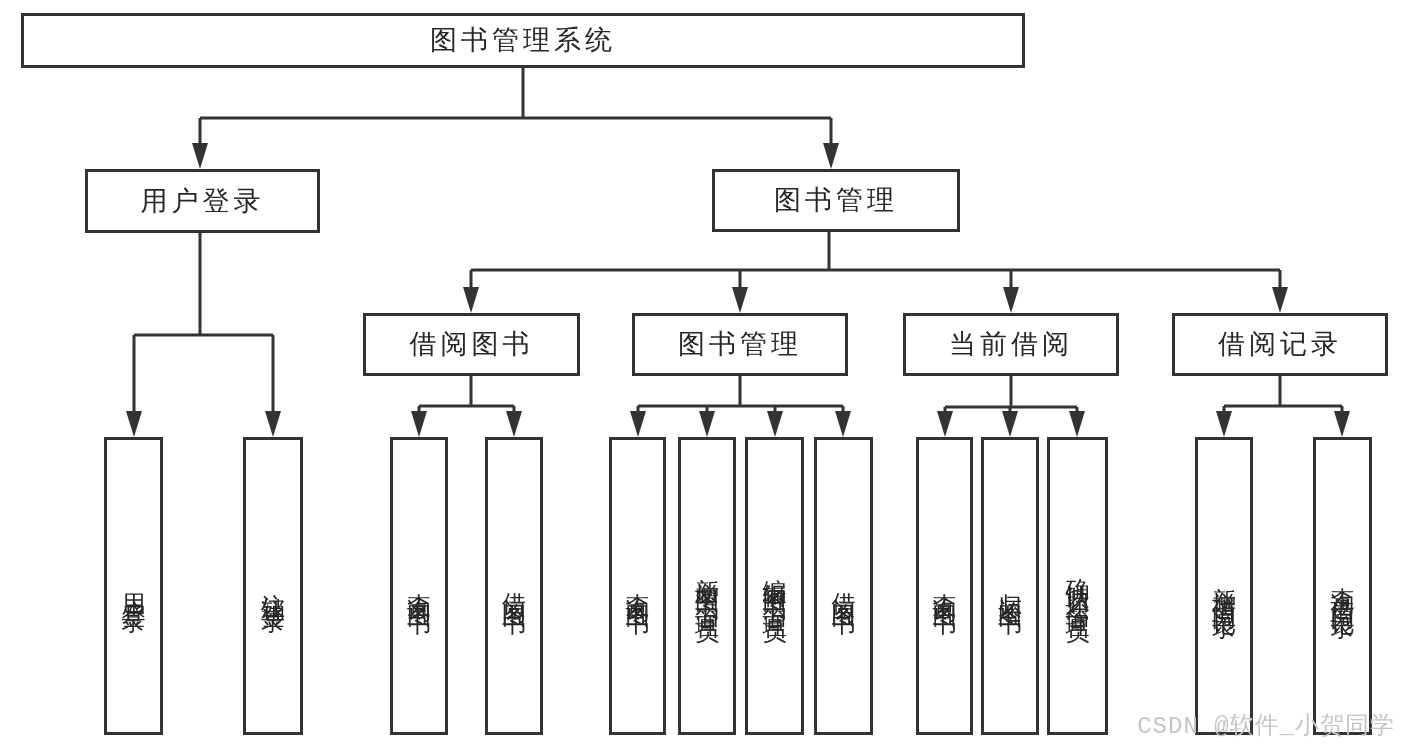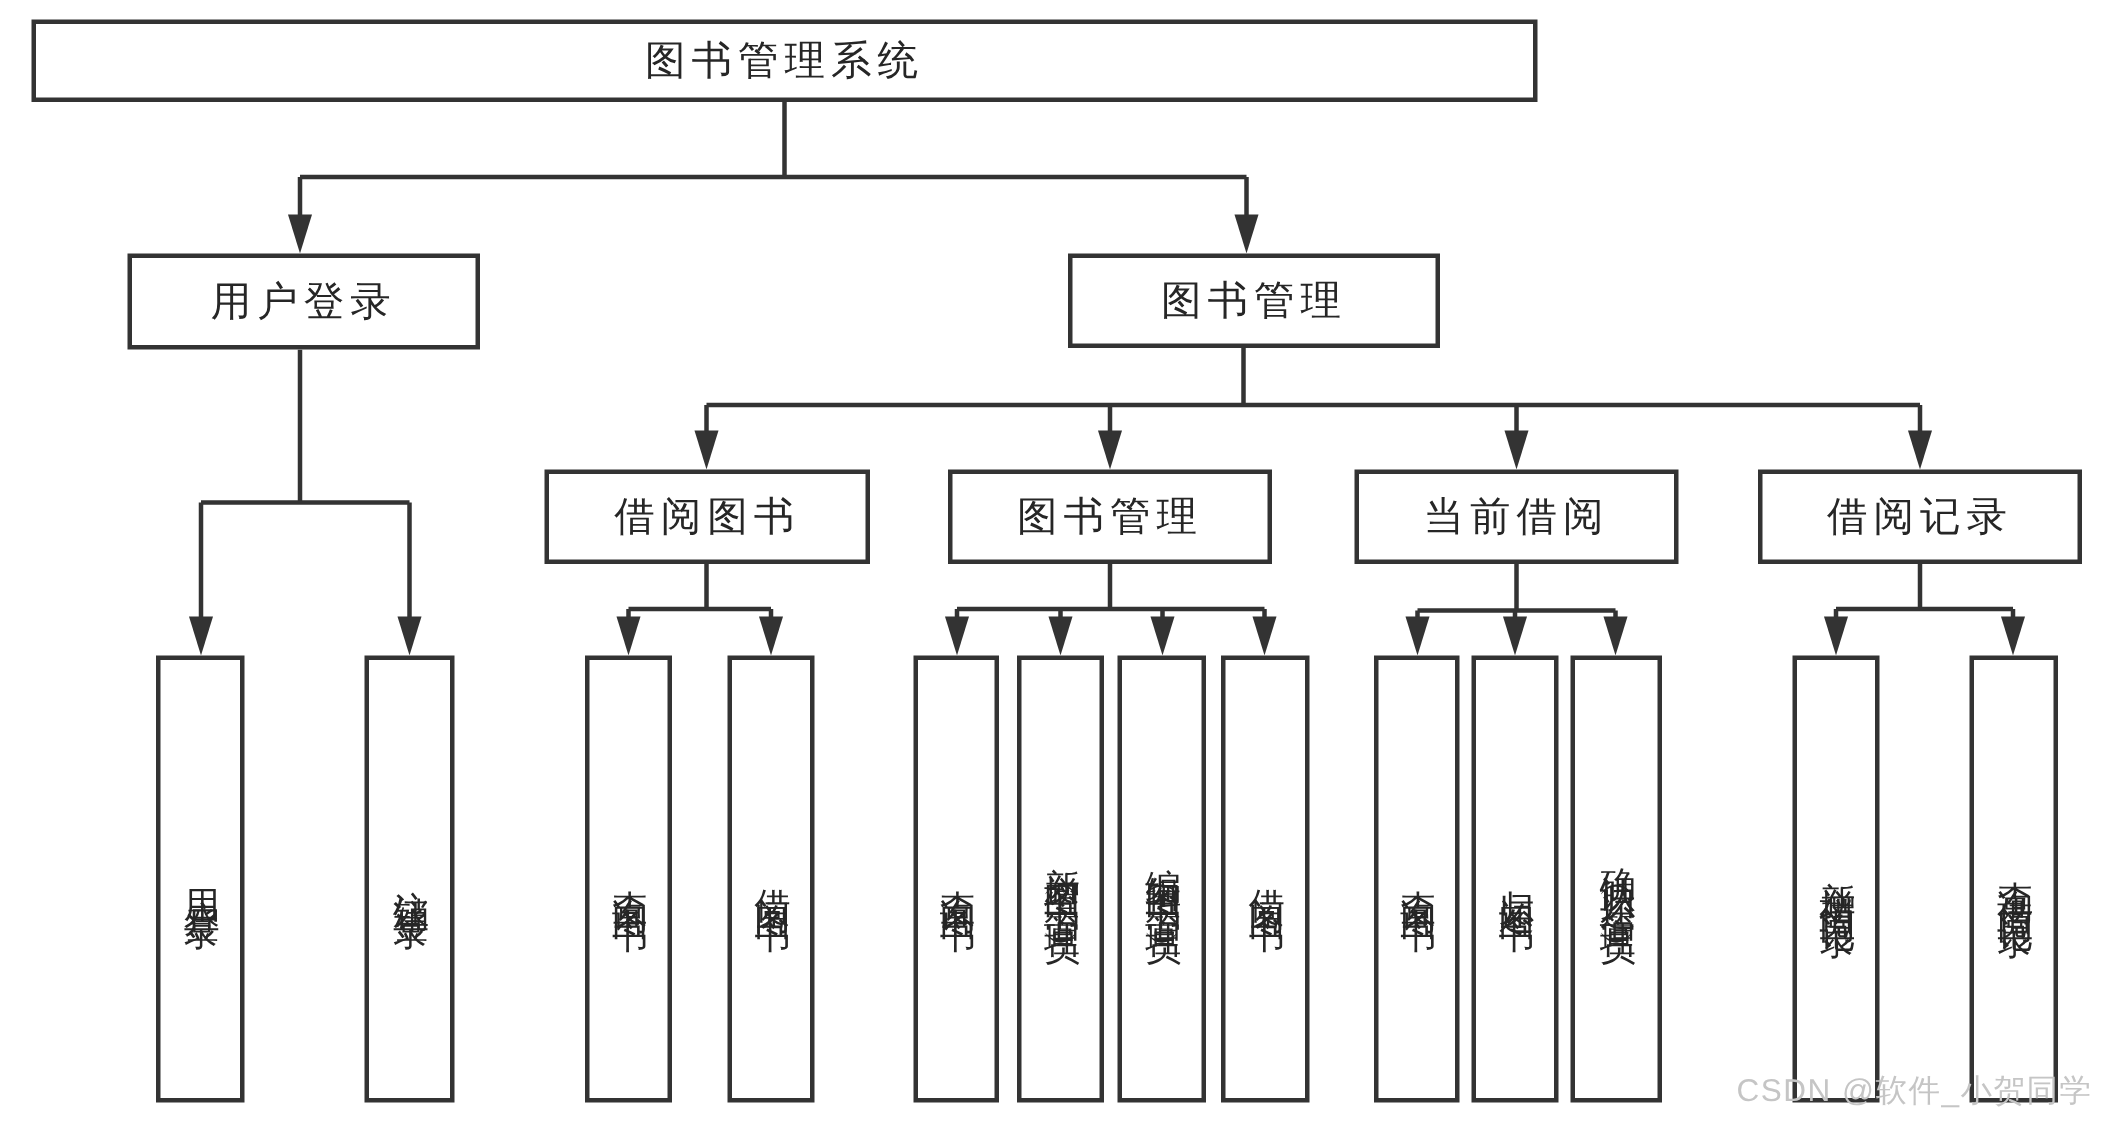--- a/index.html
+++ b/index.html
@@ -24,21 +24,21 @@
   }
   .vbox{
     position:absolute; z-index:2; box-sizing:border-box;
     background:var(--box-fill); border:3px solid var(--box-border);
     writing-mode:vertical-rl; text-orientation:mixed;
     display:flex; align-items:center; justify-content:center;
     font-size:24px; letter-spacing:6px; line-height:1;
   }
   .watermark{
     position:absolute; right:10px; bottom:6px; z-index:5;
-    font-size:21px; letter-spacing:1px; color:var(--watermark); white-space:nowrap;
+    font-size:24px; letter-spacing:1px; color:var(--watermark); white-space:nowrap;font-family:Liberation Mono, monospace;
   }
 </style>
 </head>
 <body>
 
 <div id="canvas">
 
   <svg id="connectors" viewBox="0 0 1405 747" xmlns="http://www.w3.org/2000/svg" aria-hidden="true">
 
     <path d="M523,68 V118 M200,118 H831 M200,118 V147 M831,118 V147"></path>

